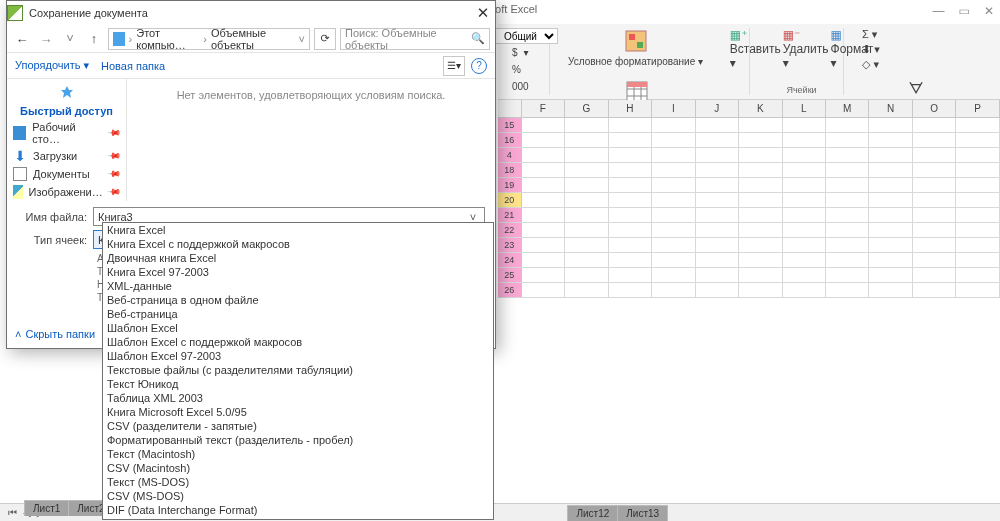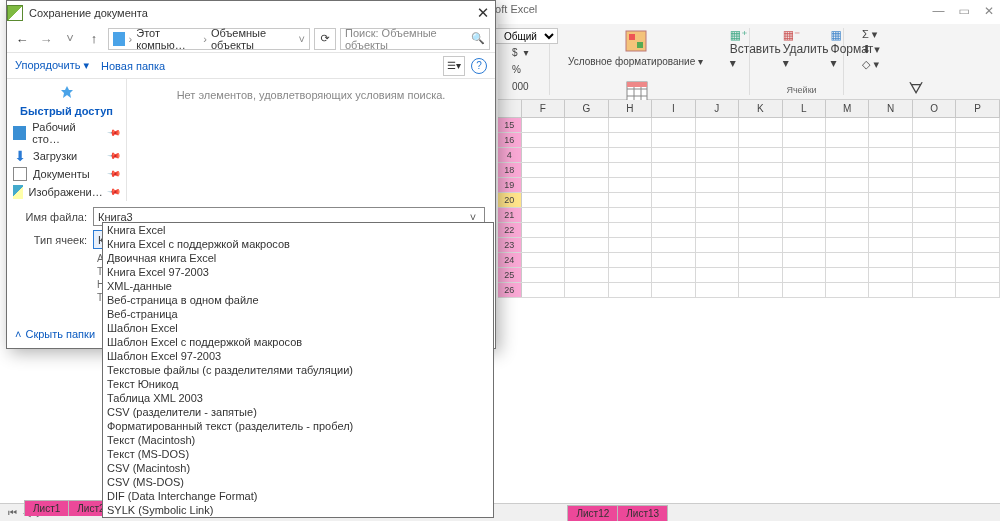--- a/index.html
+++ b/index.html
@@ -23,21 +23,21 @@
 .grid-area { position:absolute; top:100px; left:498px; right:0; bottom:16px; overflow:hidden; background:#fff; }
 .col-headers { display:flex; height:18px; border-bottom:1px solid #c8c8c8; }
 .col-h { width:48px; text-align:center; font-size:10px; color:#444; background:#f0f0f0; border-right:1px solid #c8c8c8; line-height:18px; }
 .row { display:flex; height:15px; border-bottom:1px solid #d8d8d8; }
 .row-h { width:26px; text-align:center; font-size:9px; background:#f9a8d4; border-right:1px solid #c8c8c8; line-height:15px; color:#444; }
 .row-h.sel { background:#ffe48a; }
 .cell { width:48px; border-right:1px solid #d8d8d8; }
 
 .sheet-tabs-bg { position:absolute; bottom:0; left:0; right:0; height:18px; background:#f0f0f0; border-top:1px solid #ccc; display:flex; align-items:center; font-size:10px; }
 .sheet-nav { display:flex; gap:6px; padding:0 8px; color:#666; }
-.sheet-tab-bg { padding:2px 8px; border:1px solid #bbb; background:#ec4899; border-bottom:none; margin-right:-1px; }
+.sheet-tab-bg { padding:2px 8px; border:1px solid #bbb; background:#a3a3a3; border-bottom:none; margin-right:-1px; }
 
 
 .dialog { position:absolute; left:6px; top:0; width:490px; height:349px; background:#fff; border:1px solid #707070; box-shadow:4px 4px 16px rgba(0,0,0,.3); z-index:10; }
 .dlg-title { height:24px; display:flex; align-items:center; padding:0 0; font-size:11px; }
 .dlg-title .icon { width:16px; height:16px; margin-right:6px; background:linear-gradient(135deg,#7fba42 50%,#fff 50%); border:1px solid #5a8a30; }
 .dlg-close { margin-left:auto; font-size:15px; color:#333; width:24px; text-align:center; }
 .nav-row { height:28px; display:flex; align-items:center; gap:4px; padding:0 5px; border-bottom:1px solid #e4e4e4; }
 .nav-arrow { width:20px; height:20px; color:#888; font-size:13px; display:flex; align-items:center; justify-content:center; }
 .nav-arrow.active { color:#333; }
 .breadcrumb { flex:1; display:flex; align-items:center; height:22px; border:1px solid #c8c8c8; background:#fff; font-size:11px; padding:0 4px; gap:4px; }
@@ -484,21 +484,22 @@
     <div class="dd-item">Книга Excel 97-2003</div>
     <div class="dd-item">XML-данные</div>
     <div class="dd-item">Веб-страница в одном файле</div>
     <div class="dd-item">Веб-страница</div>
     <div class="dd-item">Шаблон Excel</div>
     <div class="dd-item">Шаблон Excel с поддержкой макросов</div>
     <div class="dd-item">Шаблон Excel 97-2003</div>
     <div class="dd-item">Текстовые файлы (с разделителями табуляции)</div>
     <div class="dd-item">Текст Юникод</div>
     <div class="dd-item">Таблица XML 2003</div>
+    <div class="dd-item">Книга Microsoft Excel 5.0/95</div>
     <div class="dd-item">CSV (разделители - запятые)</div>
     <div class="dd-item">Форматированный текст (разделитель - пробел)</div>
     <div class="dd-item">Текст (Macintosh)</div>
+    <div class="dd-item">CSV (Macintosh)</div>
     <div class="dd-item">Текст (MS-DOS)</div>
-    <div class="dd-item">CSV (Macintosh)</div>
     <div class="dd-item">CSV (MS-DOS)</div>
     <div class="dd-item">DIF (Data Interchange Format)</div>
     <div class="dd-item">SYLK (Symbolic Link)</div>
   </div>
 
 </body></html>

